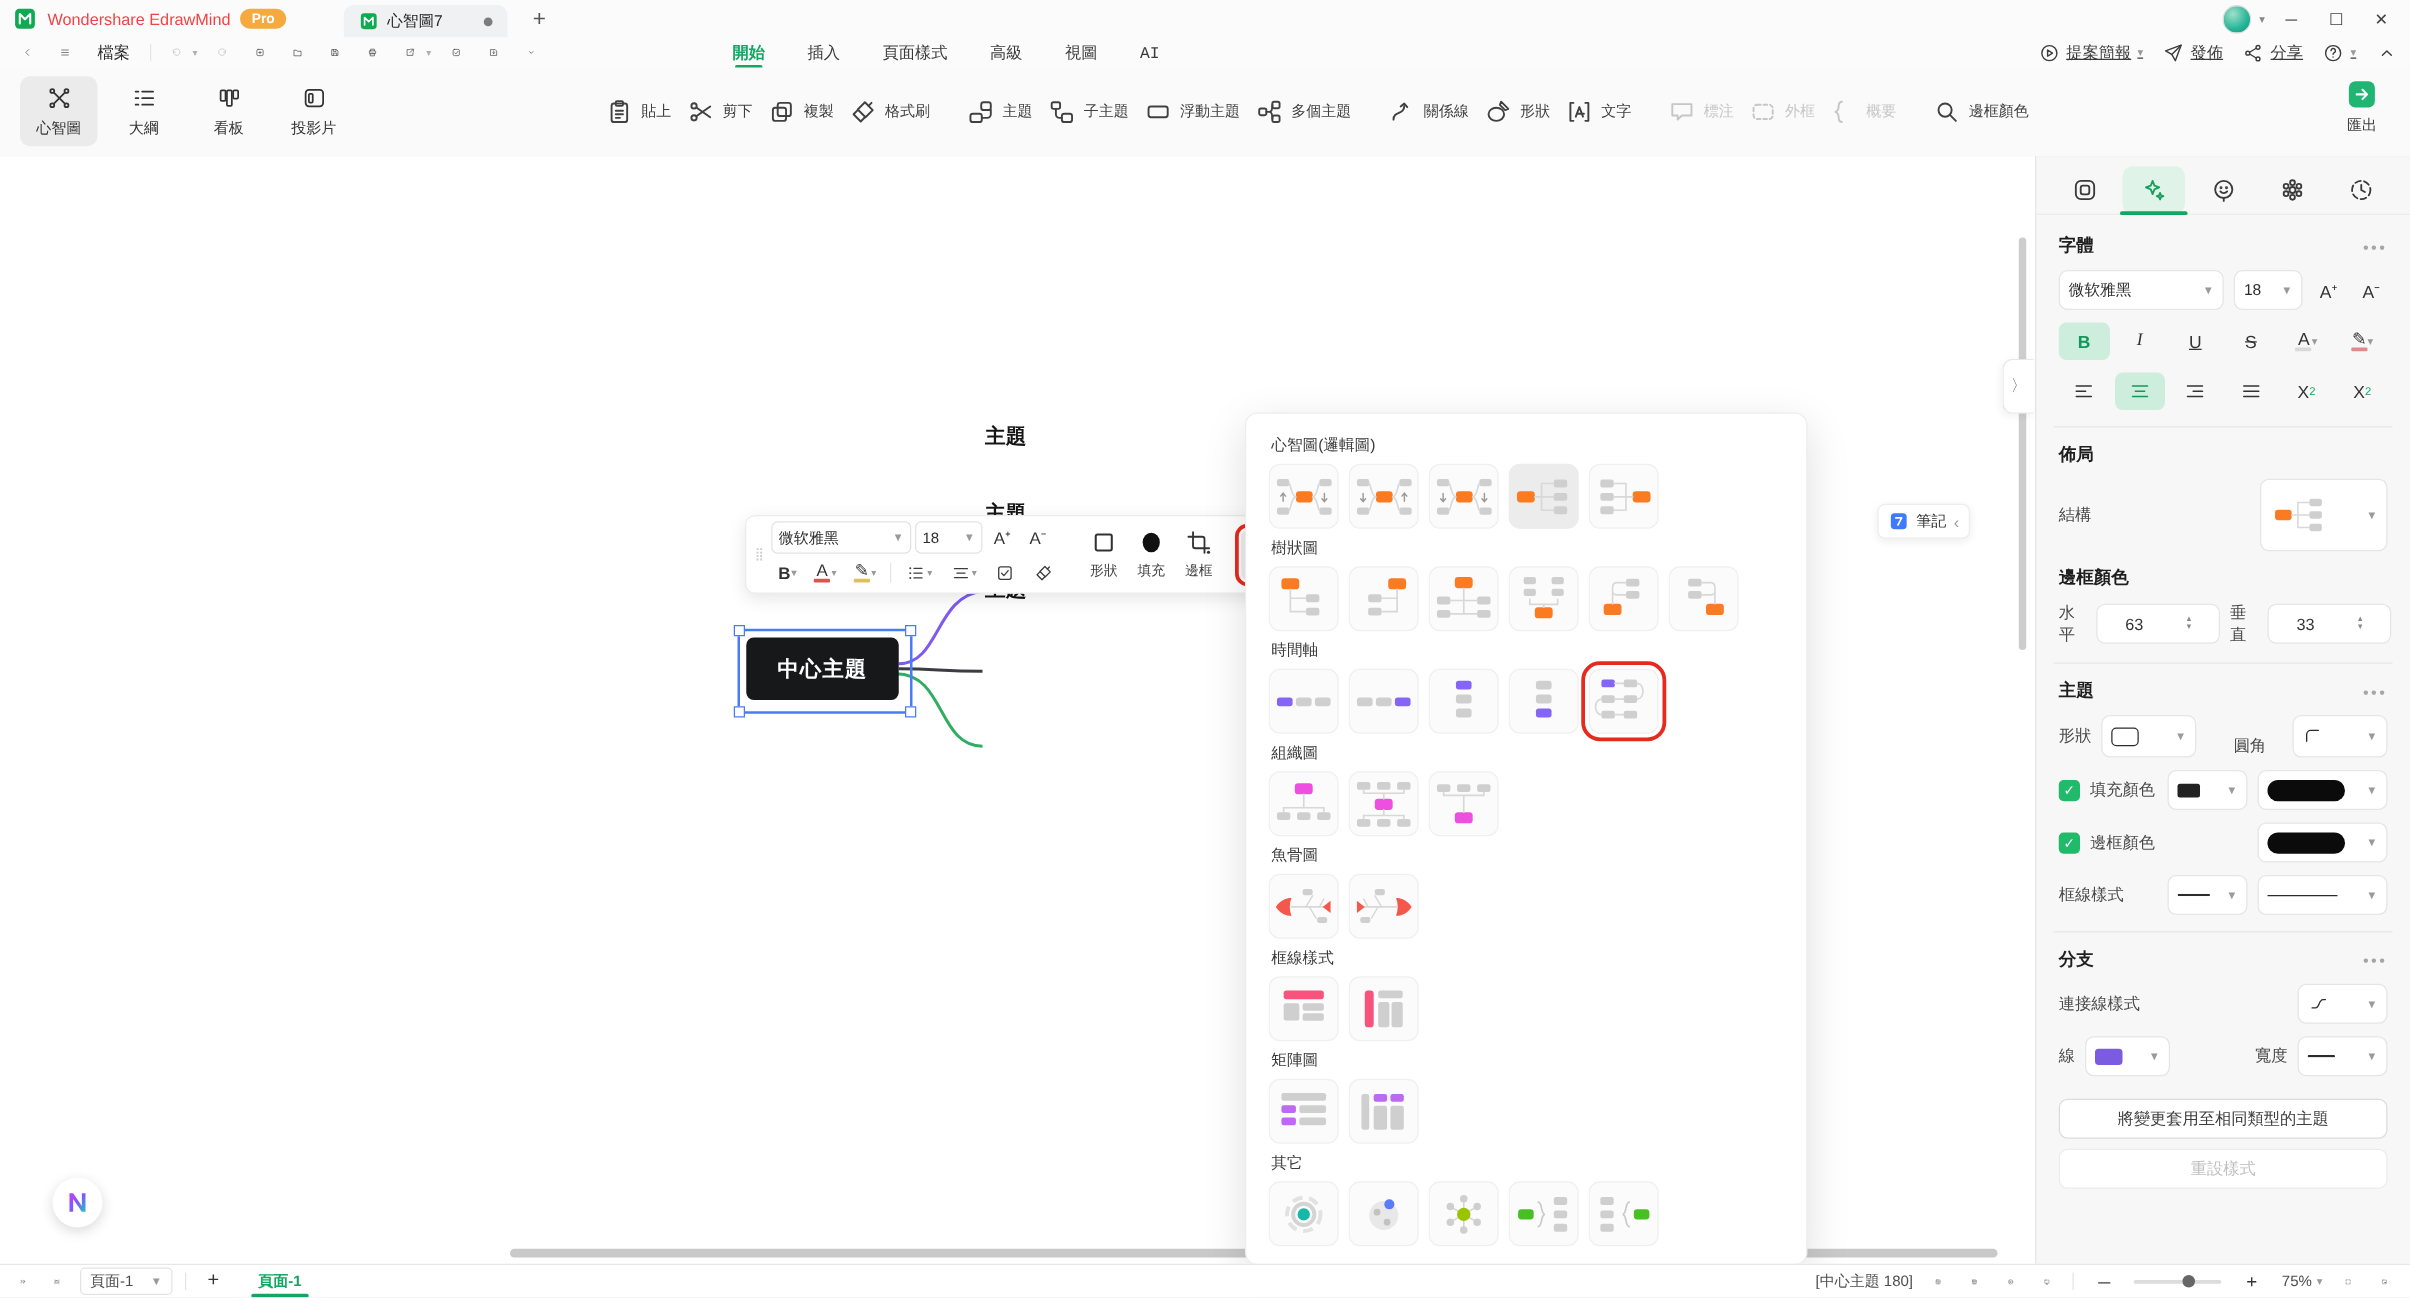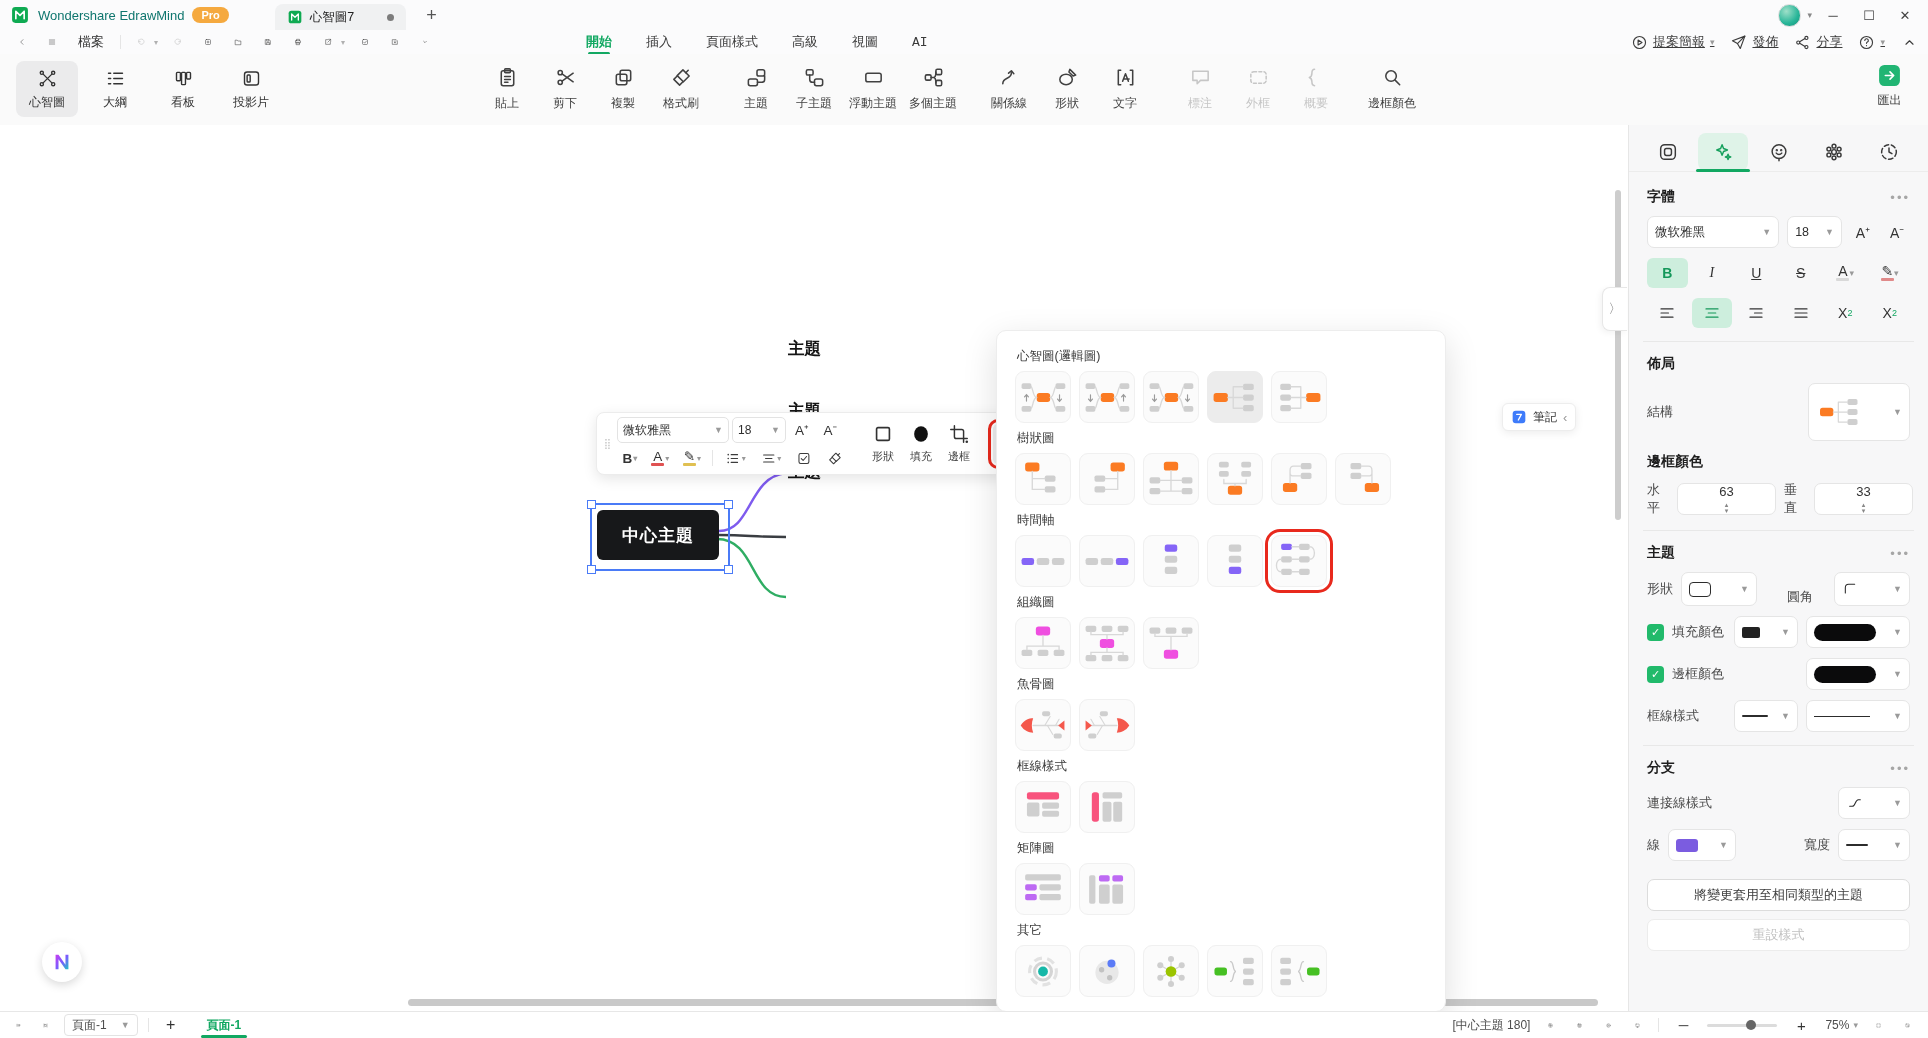--- a/index.html
+++ b/index.html
@@ -6,21 +6,21 @@
   #app{position:relative;width:1928px;height:1038px;background:#fff;overflow:hidden;
        font-family:"Liberation Sans","DejaVu Sans",sans-serif;color:#333;
        -webkit-font-smoothing:antialiased;}
   .ic{display:inline-flex;align-items:center;justify-content:center;}
   .ic svg{display:block;}
   .sepv{width:1px;background:#e5e5e5;align-self:center;}
   
   #titlebar{position:absolute;left:0;top:0;width:100%;height:30px;background:#fbfbfc;
     display:flex;align-items:center;}
   .tb-left{display:flex;align-items:center;gap:8px;padding-left:10px;}
-  .app-title{font-size:13px;color:#0f766e;}
+  .app-title{font-size:13px;color:#ef4444;}
   .pro-badge{background:var(--pro);color:#fff;font-size:11px;font-weight:bold;
     border-radius:9px;padding:2px 9px;}
   .doc-tab{display:flex;align-items:center;gap:7px;background:#f0f1f2;height:26px;
     margin-left:46px;padding:0 12px;border-radius:8px 8px 0 0;align-self:flex-end;}
   .doc-tab .label{font-size:12.5px;color:#222;}
   .dirty-dot{width:7px;height:7px;border-radius:50%;background:#7c7c7c;margin-left:26px;}
   .newtab{font-size:18px;color:#555;margin-left:14px;background:none;border:none;cursor:pointer;}
   .tb-right{position:absolute;right:8px;top:0;height:30px;display:flex;align-items:center;gap:6px;}
   .avatar{width:21px;height:21px;border-radius:50%;
     background:radial-gradient(circle at 35% 30%,#9fe0c9,#27b598 60%,#159179);border:1px solid #dcdcdc;}
@@ -44,21 +44,21 @@
   
   #ribbon{position:absolute;left:0;top:54px;width:100%;height:71px;background:#fafafa;
     border-bottom:1px solid #e8e8e8;}
   #modes{position:absolute;left:16px;top:7px;display:flex;gap:6px;}
   .mode{width:62px;height:56px;border-radius:8px;display:flex;flex-direction:column;
     align-items:center;justify-content:center;gap:5px;background:none;border:none;}
   .mode.active{background:#ebebec;}
   .mode .ic{width:21px;height:21px;color:#333;}
   .mode span{font-size:12px;color:#333;}
   #ribbon-items{position:absolute;left:478px;top:6px;display:flex;align-items:stretch;height:58px;}
-  .ritem{min-width:58px;padding:0 6px;display:flex;flex-direction:column;align-items:center;
+  .ritem{min-width:58px;padding:0 6px;display:flex;flex-direction:row;align-items:center;
     justify-content:center;gap:6px;background:none;border:none;}
   .ritem .ic{width:23px;height:23px;color:#414141;}
   .ritem span{font-size:12px;color:#3f3f3f;white-space:nowrap;}
   .ritem.disabled .ic,.ritem.disabled span{color:#c6c6c6;}
   #ribbon .sepv{margin:7px 8px;}
   #export-btn{position:absolute;right:20px;top:8px;display:flex;flex-direction:column;
     align-items:center;gap:4px;background:none;border:none;}
   #export-btn .ic{width:25px;height:25px;}
   #export-btn span{font-size:12px;color:#3f3f3f;}
   
@@ -147,21 +147,21 @@
   .sb-row{display:flex;align-items:center;margin-bottom:10px;gap:8px;}
   .sb-label{font-size:13px;color:#4a4a4a;}
   .ctrl{background:#fff;border:1px solid #e5e5e5;border-radius:7px;display:flex;align-items:center;
     justify-content:space-between;padding:0 7px;font-size:12.5px;color:#2e2e2e;}
   .car{color:#9a9a9a;font-size:9px;}
   .fbtn{flex:1;height:30px;border:none;background:none;border-radius:6px;display:flex;align-items:center;
     justify-content:center;font-size:14px;color:#333;}
   .fbtn.active{background:#cdeedd;color:#14975a;}
   .fbtn .ic{width:18px;height:18px;}
   .spin{width:62px;height:30px;background:#fff;border:1px solid #e5e5e5;border-radius:7px;display:flex;
-    align-items:center;justify-content:space-between;padding:0 22px;font-size:13px;flex-direction:column;}
+    align-items:center;justify-content:space-between;padding:0 22px;font-size:13px;}
   .spin .arrows{display:flex;flex-direction:column;line-height:6px;font-size:7px;color:#888;}
   .cb{width:17px;height:17px;border-radius:4px;background:#21ba6b;color:#fff;font-size:11px;display:flex;
     align-items:center;justify-content:center;}
   .swatch-big{width:62px;height:17px;border-radius:9px;background:#0b0b0c;}
   .swatch-sm{width:18px;height:11px;border-radius:2px;background:#222;}
   .swatch-purple{width:22px;height:13px;border-radius:3px;background:var(--bpurple);}
   .line-glyph{height:0;border-top:2.6px solid #2c2c2c;width:26px;border-radius:2px;}
   .line-thin-glyph{height:0;border-top:1.3px solid #2c2c2c;width:56px;}
   .sb-div{height:1px;background:#e8e8e8;margin:13px -4px;}
   .wide-btn{width:100%;height:32px;border-radius:7px;border:1px solid #dcdcdc;background:#fff;

